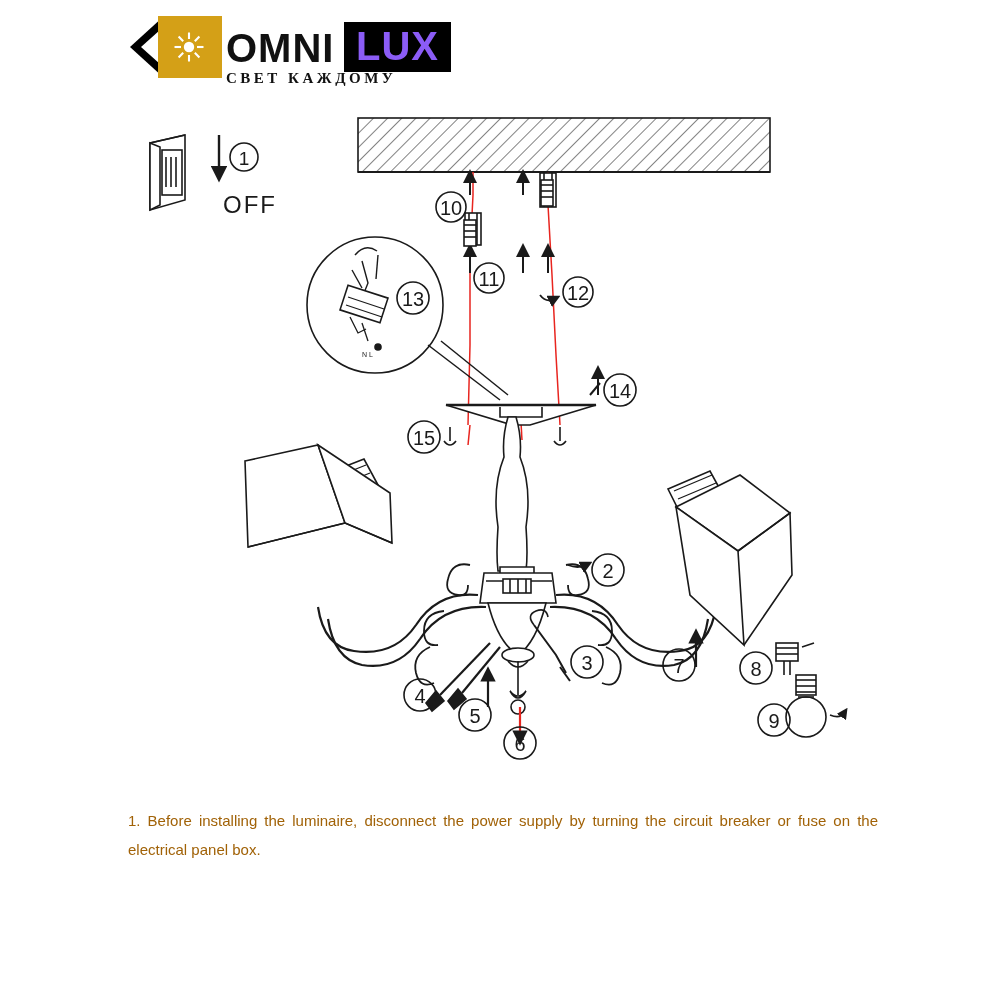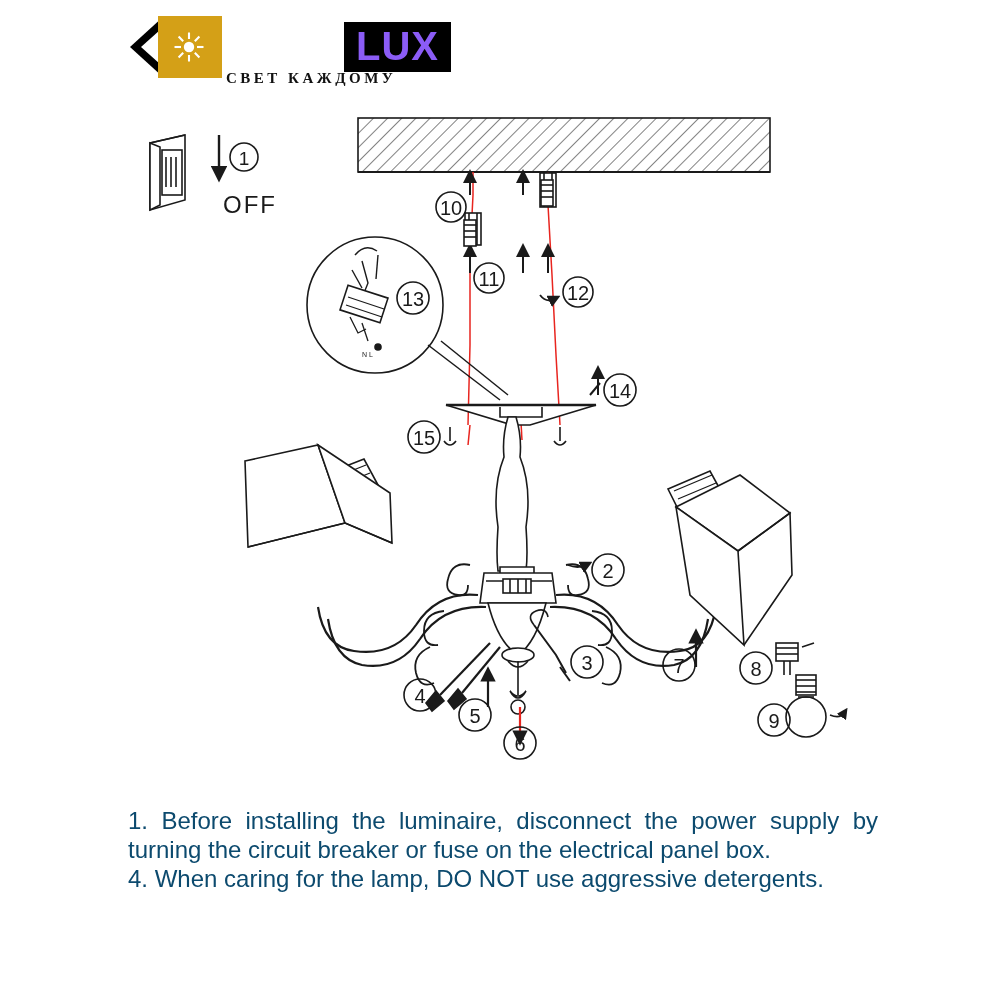--- a/index.html
+++ b/index.html
@@ -124,23 +124,23 @@
     height: 700px;
   }
   .diagram svg { display: block; }
 
   
   .instructions {
     position: absolute;
     left: 128px;
     top: 806px;
     width: 750px;
-    font-size: 24px;
+    font-size: 15px;
     line-height: 29px;
-    color: #0c4a6e;
+    color: #a16207;
   }
   .instructions p {
     margin: 0 0 0 0;
     text-align: justify;
   }
   .instructions p.last { text-align: left; }
 </style>
 </head>
 <body>
 
@@ -159,20 +159,21 @@
             <line x1="15" y1="23" x2="15" y2="29.5"></line>
             <line x1="0.5" y1="15" x2="7" y2="15"></line>
             <line x1="23" y1="15" x2="29.5" y2="15"></line>
             <line x1="4.6" y1="4.6" x2="9.2" y2="9.2"></line>
             <line x1="20.8" y1="20.8" x2="25.4" y2="25.4"></line>
             <line x1="25.4" y1="4.6" x2="20.8" y2="9.2"></line>
             <line x1="9.2" y1="20.8" x2="4.6" y2="25.4"></line>
           </g>
         </svg>
       </div>
+      <div class="logo-omni">OMNI</div>
       <div class="logo-lux-box">LUX</div>
       <div class="logo-tagline">СВЕТ КАЖДОМУ</div>
     </div>
   </div>
 
   <div class="diagram">
     <svg width="1000" height="700" viewBox="0 0 1000 700">
       <defs>
         <pattern id="hatch" width="10" height="10" patternUnits="userSpaceOnUse" patternTransform="rotate(45)">
           <line x1="0" y1="0" x2="0" y2="10" stroke="#1a1a1a" stroke-width="1.1"></line>
@@ -396,16 +397,15 @@
         <path d="M830 620 q10 4 14 -2" stroke-width="1.6" marker-end="url(#arrowhead)"></path>
         <circle cx="774" cy="625" r="16"></circle>
         <text x="774" y="633" font-family="Liberation Sans, sans-serif" font-size="20" fill="#1a1a1a" stroke="none" text-anchor="middle">9</text>
 
       </g>
     </svg>
   </div>
 
   <div class="instructions">
     <p>1. Before installing the luminaire, disconnect the power supply by turning the circuit breaker or fuse on the electrical panel box.</p>
-    <p class="last">4. When caring for the lamp, DO NOT use aggressive detergents.</p>
   </div>
 
 </div>
 
 </body></html>

